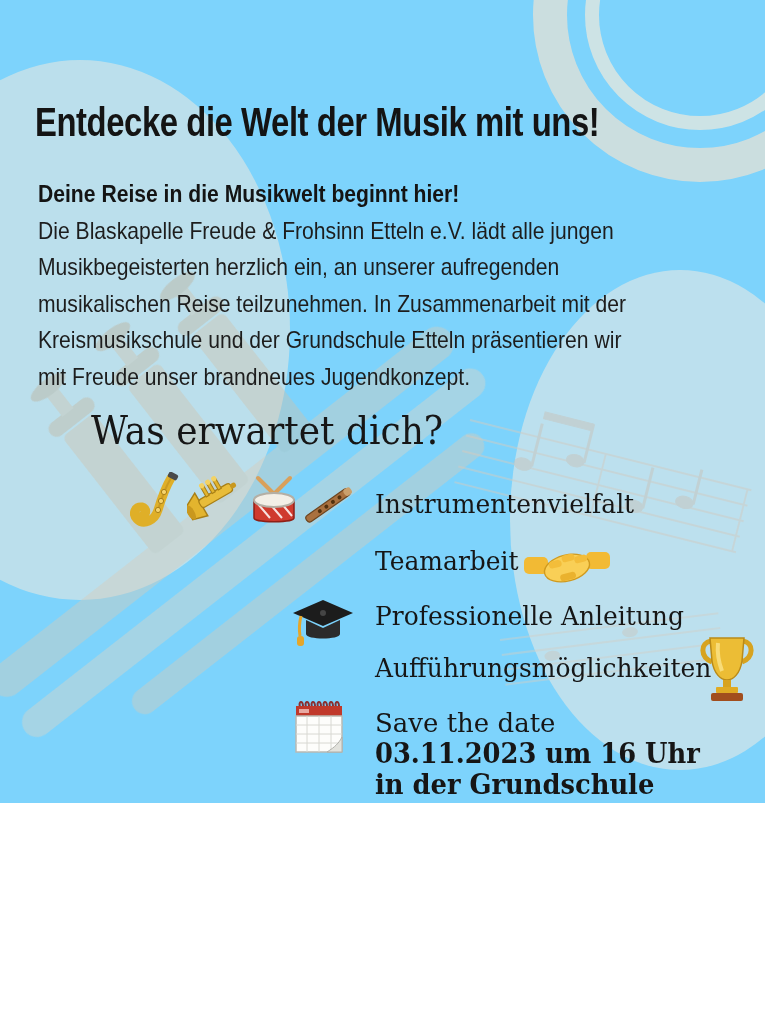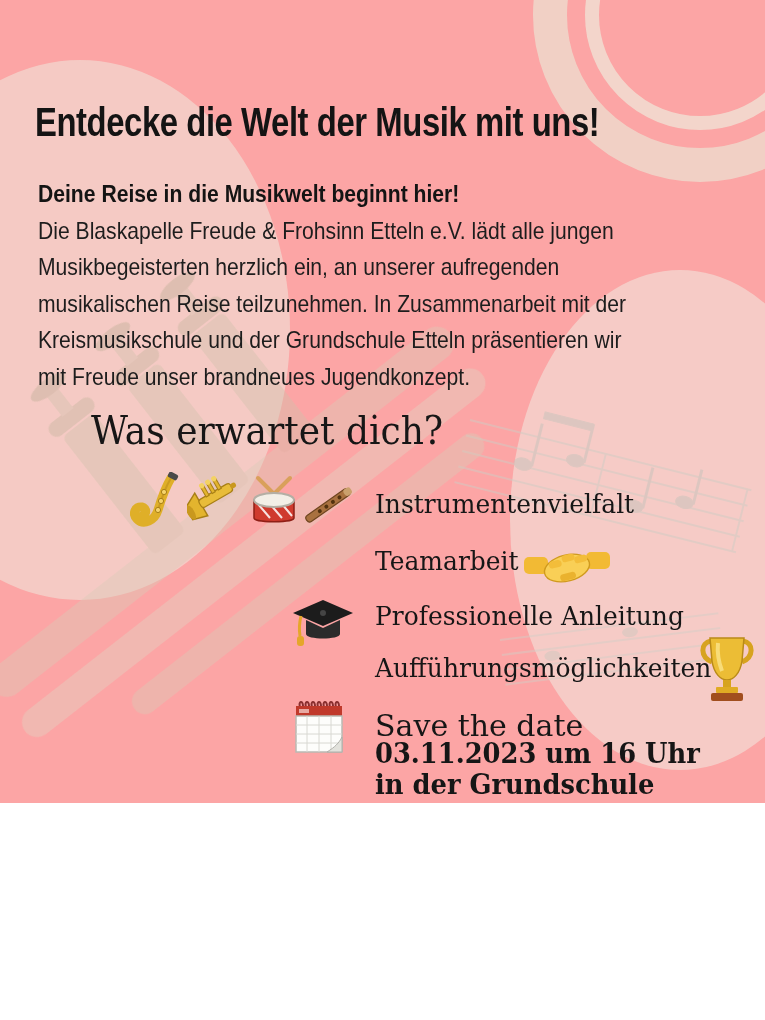--- a/index.html
+++ b/index.html
@@ -1,35 +1,35 @@
 <!DOCTYPE html>
 <html><head>
 <meta charset="utf-8">
 <style>
   html,body{margin:0;padding:0;}
   body{width:765px;height:1020px;overflow:hidden;background:#f4f2ee;
        font-family:"Liberation Sans",sans-serif;}
-  .flyer{position:relative;width:765px;height:1020px;background:#fca5a5;overflow:hidden;}
+  .flyer{position:relative;width:765px;height:1020px;background:#7dd3fc;overflow:hidden;}
   .bg-art{position:absolute;left:0;top:0;width:765px;height:810px;}
   .abs{position:absolute;transform-origin:0 0;}
   .title{left:35px;top:100px;font-size:40px;font-weight:bold;color:#141414;
          white-space:nowrap;transform:scaleX(.82);letter-spacing:-.5px;}
   .intro-heading{left:38px;top:180px;font-size:24px;font-weight:bold;color:#141414;
          white-space:nowrap;transform:scaleX(.88);}
   .intro-lines{left:38px;top:213px;font-size:24px;color:#1d1d1d;line-height:36.4px;
          white-space:nowrap;transform:scaleX(.88);}
   .tw{font-family:"DejaVu Serif",serif;color:#161616;}
   .expect-heading{left:91px;top:407px;font-size:40px;white-space:nowrap;
          transform:scaleX(.90);}
   .item-label{font-size:26px;white-space:nowrap;transform:scaleX(.96);}
   .lbl-1{left:375px;top:489px;}
   .lbl-2{left:375px;top:546px;}
   .lbl-3{left:375px;top:601px;}
   .lbl-4{left:375px;top:653px;}
-  .std-1{left:375px;top:708px;font-size:30px;text-align:center;}
+  .std-1{left:375px;top:708px;font-size:26px;text-align:center;}
   .std-bold{font-weight:bold;font-size:28px;transform:scaleX(.92);}
   .std-2{left:375px;top:737px;}
   .std-3{left:375px;top:768px;}
   .icons-row{left:130px;top:472px;display:flex;gap:3px;align-items:flex-end;}
   .icon{display:block;}
   .ic-cap{left:291px;top:596px;}
   .ic-trophy{left:698px;top:635px;}
   .ic-cal{left:293px;top:697px;}
   .ic-hand{left:524px;top:541px;}
   

